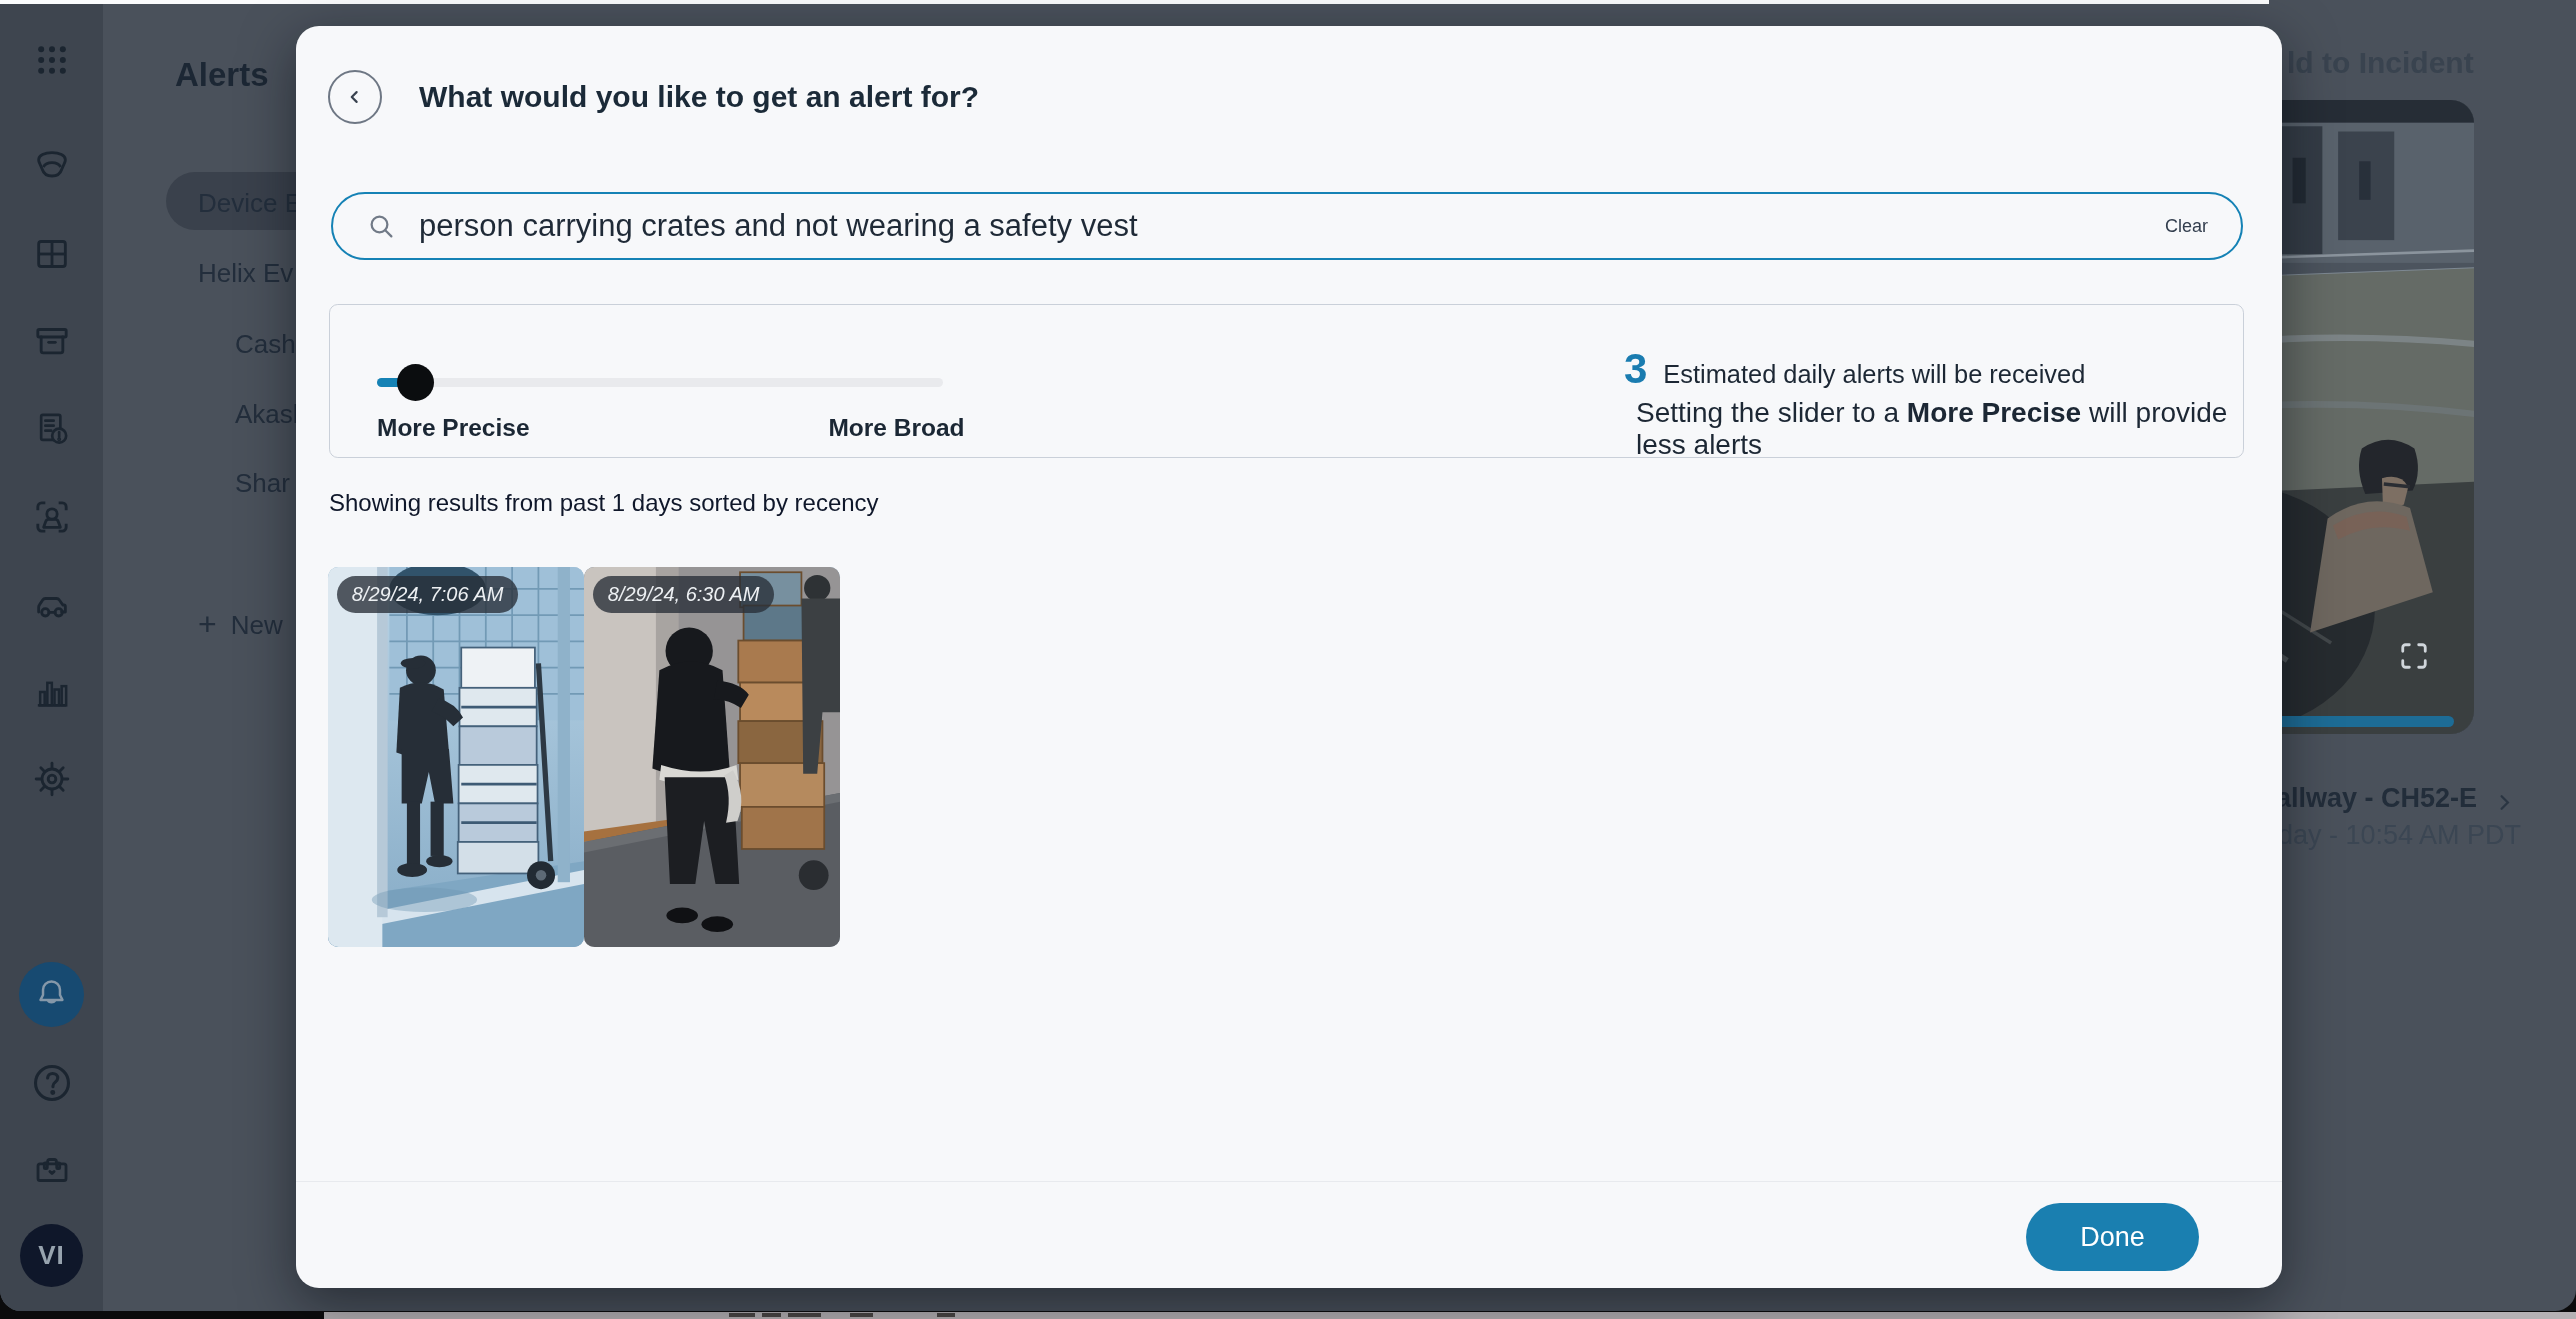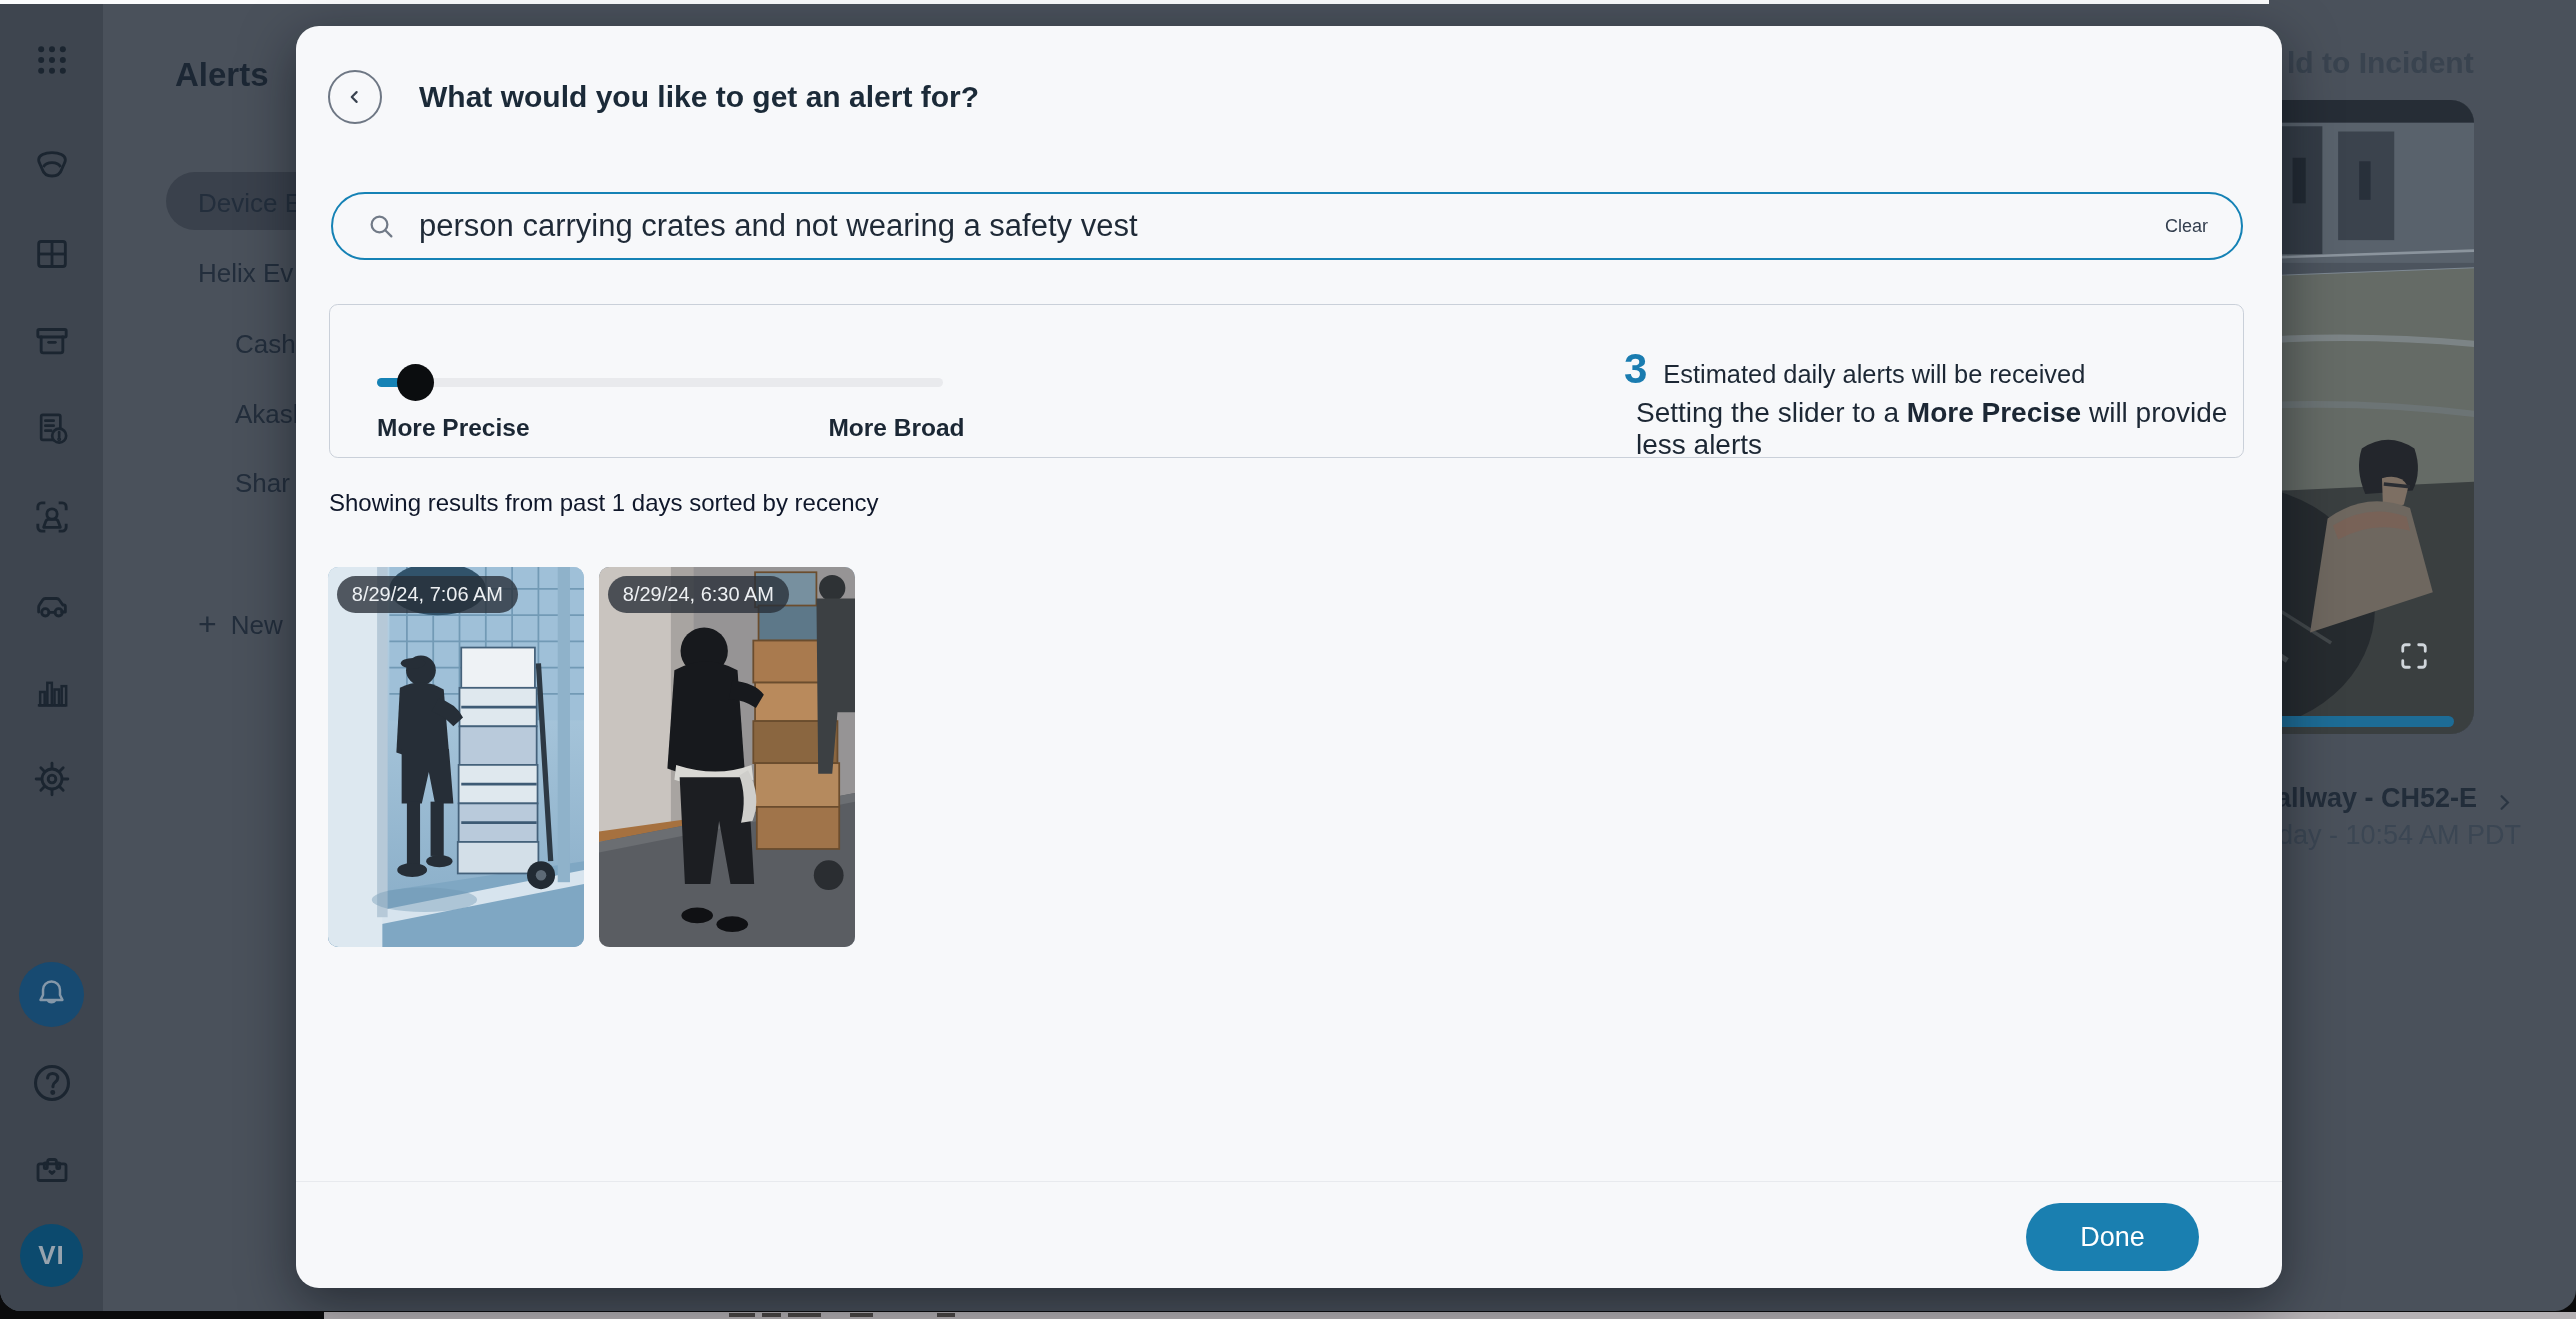--- a/index.html
+++ b/index.html
@@ -14,21 +14,21 @@
   
   .sidebar{position:absolute;left:0;top:0;width:103px;height:1311px;background:#3e454f;}
   .side-ic{position:absolute;left:32px;width:40px;height:40px;cursor:pointer;}
   .side-ic svg{width:100%;height:100%;display:block;}
   .bell-wrap{position:absolute;left:19px;top:962px;width:65px;height:65px;border-radius:50%;
     background:#174a71;display:flex;align-items:center;justify-content:center;}
   .bell-wrap svg{width:37px;height:37px;}
   .help-wrap{position:absolute;left:29px;top:1060px;width:46px;height:46px;}
   .tool-wrap{position:absolute;left:31px;top:1149px;width:42px;height:42px;}
   .avatar{position:absolute;left:20px;top:1224px;width:63px;height:63px;border-radius:50%;
-    background:#0c4a6e;color:#97a3ae;font-size:26px;font-weight:700;
+    background:#0f172a;color:#97a3ae;font-size:26px;font-weight:700;
     display:flex;align-items:center;justify-content:center;letter-spacing:0.9px;}
 
   
   .alerts-title{position:absolute;left:175px;top:56px;font-size:33px;font-weight:700;color:#1c2734;}
   .nav-pill{position:absolute;left:166px;top:172px;width:396px;height:58px;background:#3a414c;border-radius:29px;}
   .nav-text{position:absolute;font-size:26px;color:#232e3c;white-space:nowrap;}
   .plus-new{position:absolute;left:198px;top:607px;font-size:26px;color:#232e3c;display:flex;align-items:center;}
   .plus-new .plus{font-size:32px;margin-right:14px;font-weight:400;position:relative;top:-0.9px;}
 
   
@@ -66,21 +66,21 @@
   .track{position:absolute;left:47px;top:73px;width:566px;height:8.8px;background:#e9eaed;border-radius:5.3px;cursor:pointer;}
   .track-fill{position:absolute;left:0;top:0;height:8.8px;background:#1582b5;border-radius:5.3px 0 0 5.3px;}
   .thumb-knob{position:absolute;left:67px;top:59px;width:37px;height:37px;background:#0b0d0f;border-radius:50%;cursor:grab;}
   .lbl-precise{position:absolute;left:47px;top:109px;font-size:24.5px;font-weight:700;color:#1b2734;}
   .lbl-broad{position:absolute;left:444px;top:109px;width:245px;text-align:center;font-size:24.5px;font-weight:700;color:#1b2734;}
   .estimate-row{position:absolute;left:1294px;top:40px;display:flex;align-items:baseline;}
   .est-count{font-size:42px;font-weight:700;color:#1a7cb0;}
   .est-label{font-size:25.4px;color:#1c2734;margin-left:16px;}
   .est-note{position:absolute;left:1294px;top:92px;font-size:28px;color:#1c2734;margin-left:12px;}
   .results-line{position:absolute;left:33px;top:463px;font-size:24px;color:#0f172a;}
-  .thumbs{position:absolute;left:32px;top:541px;display:flex;gap:15px;}
+  .thumbs{position:absolute;left:32px;top:541px;display:flex;font-style:italic;}
   .thumb{position:relative;width:256px;height:380px;border-radius:10.5px;overflow:hidden;cursor:pointer;background:#8aa7bd;}
   .thumb svg{display:block;width:100%;height:100%;}
   .chip{position:absolute;left:8.8px;top:8.8px;background:rgba(40,46,55,.78);color:#edf0f3;
     font-size:20px;padding:7px 15px;border-radius:19px;white-space:nowrap;}
   .modal-footer{position:absolute;left:0;top:1155px;width:100%;height:107px;border-top:1.8px solid #e8eaee;box-sizing:border-box;}
   .done-btn{position:absolute;left:1730px;top:21px;width:173px;height:68px;border-radius:35px;
     background:#1a7fb0;color:#ffffff;font-size:27px;font-weight:400;display:flex;align-items:center;
     justify-content:center;cursor:pointer;}
 </style>
 </head>

